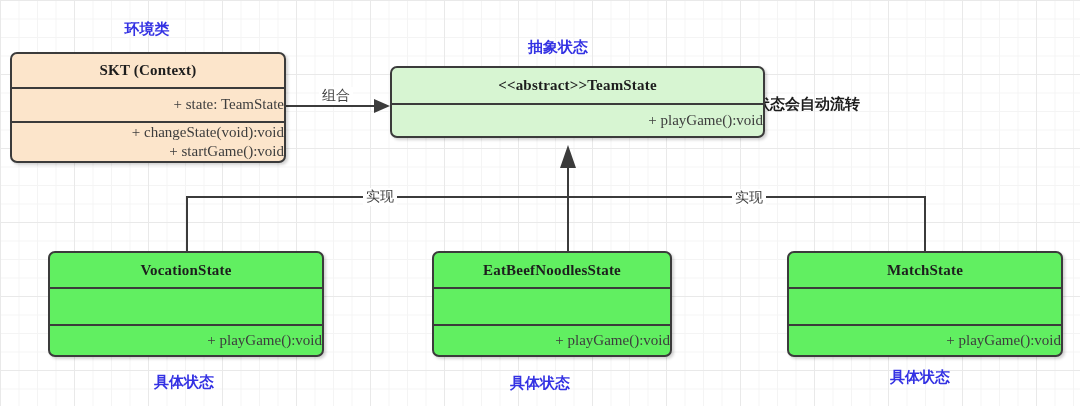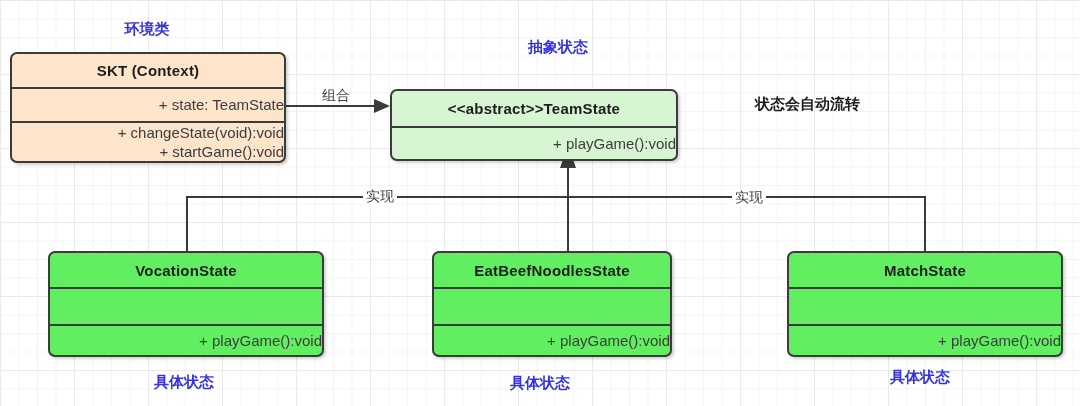--- a/index.html
+++ b/index.html
@@ -10,20 +10,21 @@
     position:relative;
     width:1080px; height:406px;
     overflow:hidden;
     background-color:#ffffff;
     background-image:
       linear-gradient(#e9e9e9 1px, transparent 1px),
       linear-gradient(90deg, #e9e9e9 1px, transparent 1px),
       linear-gradient(#f4f4f4 1px, transparent 1px),
       linear-gradient(90deg, #f4f4f4 1px, transparent 1px);
     background-size: 74px 74px, 74px 74px, 18.5px 18.5px, 18.5px 18.5px;
+    font-family: Liberation Serif, serif;
   }
 
   
   .uml-box {
     position:absolute;
     border:2px solid #3b3b3b;
     border-radius:7px;
     box-shadow:2px 2px 3px rgba(0,0,0,0.18);
     display:flex; flex-direction:column;
     color:#2e2e2e;
@@ -118,21 +119,21 @@
     <div class="sec title" style="height:36px;text-align:right;">SKT (Context)</div>
     <div class="sec body-sec" style="height:37px;">
       <div class="line">+ state: TeamState</div>
     </div>
     <div class="sec body-sec" style="flex:1;">
       <div class="line">+ changeState(void):void</div>
       <div class="line">+ startGame():void</div>
     </div>
   </div>
 
-  <div class="uml-box fill-palegreen" style="left:390px; top:89px; width:288px; height:72px;">
+  <div class="uml-box fill-palegreen" style="left:390px; top:66px; width:375px; height:72px;">
     <div class="sec title" style="height:35px;">&lt;&lt;abstract&gt;&gt;TeamState</div>
     <div class="sec body-sec" style="flex:1;">
       <div class="line">+ playGame():void</div>
     </div>
   </div>
 
   <div class="uml-box fill-green" style="left:48px; top:251px; width:276px; height:106px;">
     <div class="sec title" style="height:34px;">VocationState</div>
     <div class="sec" style="height:37px;"></div>
     <div class="sec body-sec" style="flex:1;">

